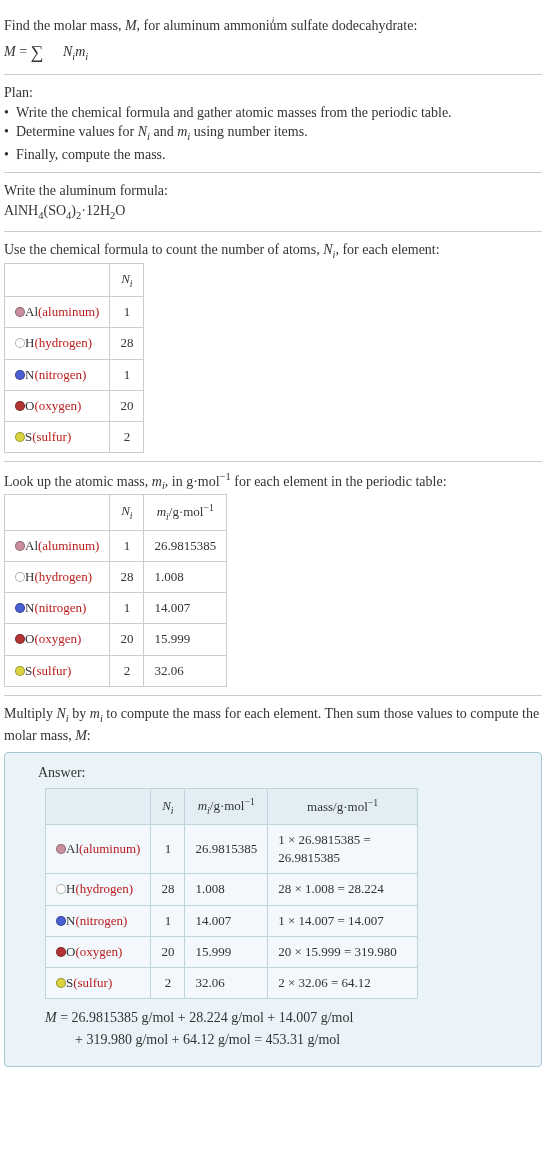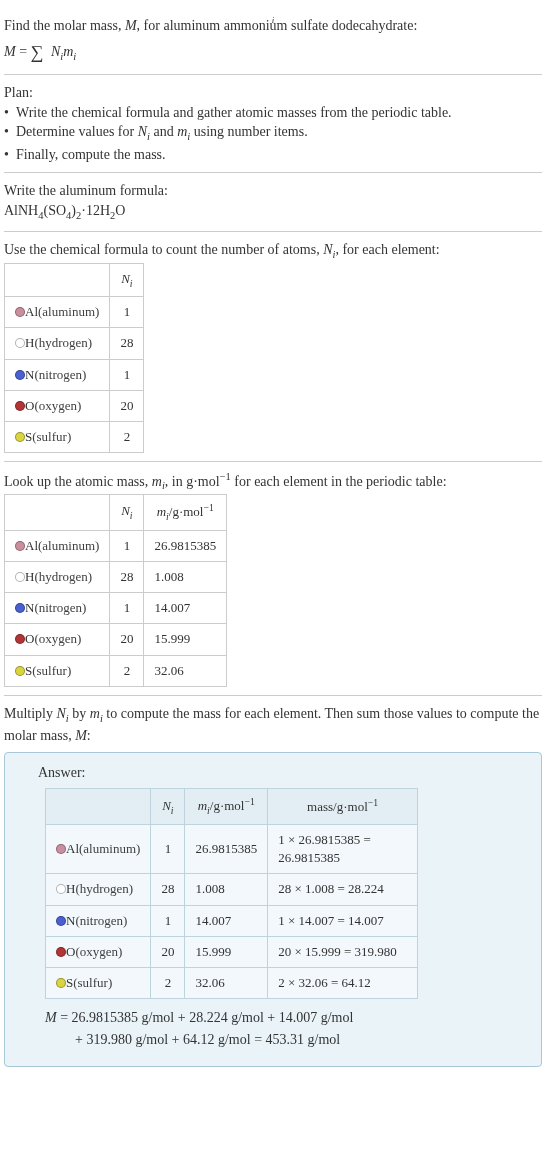--- a/index.html
+++ b/index.html
@@ -15,21 +15,21 @@
     .section {
       border-bottom: 1px solid #ccc;
       padding: 8px 0;
     }
     .section:last-child { border-bottom: none; }
     .intro-text { margin-bottom: 6px; }
     .formula-line { margin: 2px 0; }
     .sub { font-size: 0.75em; vertical-align: sub; }
     .sup { font-size: 0.75em; vertical-align: super; }
     .italic { font-style: italic; }
-    .gray { color: #404040; }
+    .gray { color: #b91c1c; }
     .bullet-line { display: flex; }
     .bullet-line .bul { width: 12px; }
     table {
       border-collapse: collapse;
       margin: 0 0;
       border-radius: 20px;
     }
     td, th {
       border: 1px solid #ccc;
       padding: 6px 10px;
@@ -93,21 +93,21 @@
   </style>
 </head>
 <body>
 
 <div class="section">
   <div class="intro-text">
     <span>Find the molar mass, </span><span class="italic">M</span><span>, for aluminum ammonium sulfate dodecahydrate:</span>
   </div>
   <div class="formula-line">
     <span class="italic">M</span><span> = </span><span class="sigma-wrap"><span class="sigma">∑</span><span class="sigma-sub">i</span></span>
-    <span style="margin-left:4px"><span class="italic">N</span><span class="sub italic">i</span><span class="italic">m</span><span class="sub italic">i</span></span>
+    <span style="margin-left:16px"><span class="italic">N</span><span class="sub italic">i</span><span class="italic">m</span><span class="sub italic">i</span></span>
   </div>
 </div>
 
 <div class="section">
   <div>Plan:</div>
   <div class="bullet-line">
     <span class="bul">•</span>
     <span>Write the chemical formula and gather atomic masses from the periodic table.</span>
   </div>
   <div class="bullet-line">

